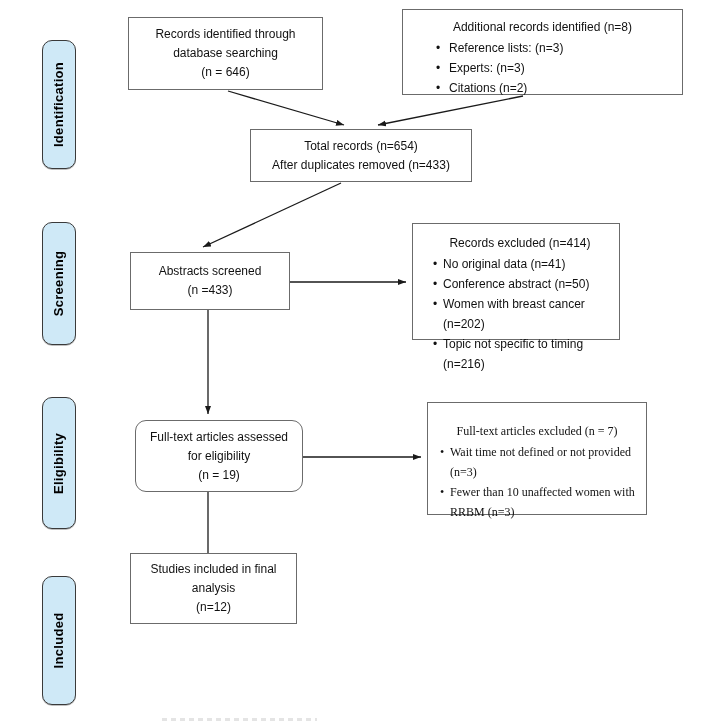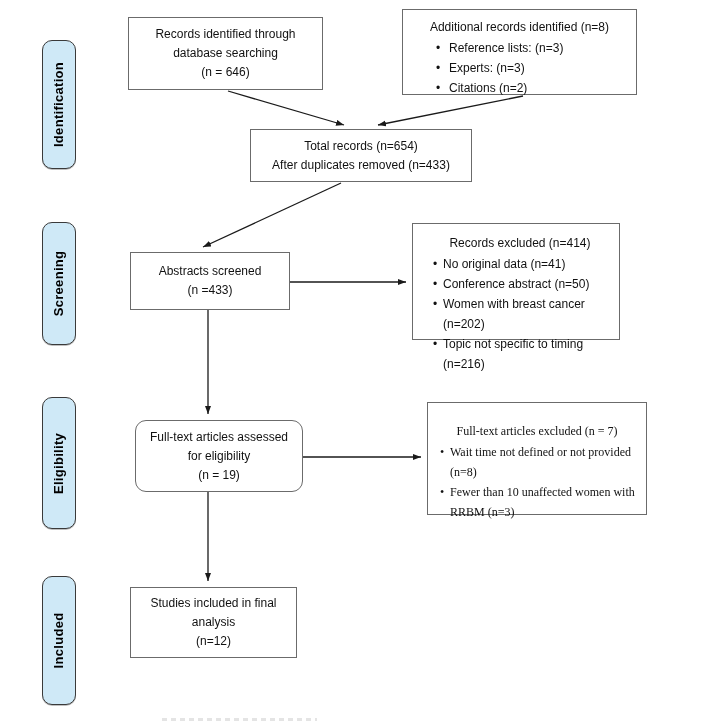--- a/index.html
+++ b/index.html
@@ -32,27 +32,27 @@
   .bullet{display:flex;align-items:flex-start;}
   .bullet .dot{flex:0 0 auto;text-align:center;}
   .bullet .btxt{flex:1 1 auto;}
   
   .indent-lg .bullet .dot{width:22px;margin-left:24px;}
   .indent-lg .bullet .btxt{padding-right:4px;}
   
   .indent-sm .bullet .dot{width:16px;margin-left:6px;}
   .indent-sm .bullet .btxt{padding-right:2px;}
   #box-records-identified{left:128px;top:17px;width:195px;height:73px;}
-  #box-additional-records{left:402px;top:9px;width:235px;height:86px;padding-top:7px;line-height:20px;}
+  #box-additional-records{left:402px;top:9px;width:281px;height:86px;padding-top:7px;line-height:20px;}
   #box-total-records{left:250px;top:129px;width:222px;height:53px;align-items:center;}
   #box-abstracts-screened{left:130px;top:252px;width:160px;height:58px;}
   #box-records-excluded{left:412px;top:223px;width:208px;height:117px;padding-top:9px;line-height:20px;padding-left:8px;}
   #box-fulltext-assessed{left:135px;top:420px;width:168px;height:72px;border-radius:11px;}
   #box-fulltext-excluded{left:427px;top:402px;width:220px;height:113px;padding-top:18px;line-height:20px;font-family:Liberation Serif, serif;}
-  #box-studies-included{left:130px;top:587px;width:167px;height:71px;}
+  #box-studies-included{left:130px;top:553px;width:167px;height:71px;}
   
   #arrows{position:absolute;left:0;top:0;pointer-events:none;}
   
   #caption-remnant{
     position:absolute;left:162px;top:718px;width:155px;height:3px;
     background:repeating-linear-gradient(90deg,#c9c9c9 0 5px,#ffffff 5px 9px);
     opacity:.5;
   }
 </style>
 </head>
@@ -143,21 +143,21 @@
   <div class="fbox center" id="box-fulltext-assessed">
     <div>Full-text articles assessed</div>
     <div>for eligibility</div>
     <div>(n = 19)</div>
   </div>
 
   <div class="fbox indent-sm" id="box-fulltext-excluded">
     <div class="title">Full-text articles excluded (n = 7)</div>
     <div class="bullet">
       <span class="dot">•</span>
-      <span class="btxt">Wait time not defined or not provided (n=8)</span>
+      <span class="btxt">Wait time not defined or not provided (n=3)</span>
     </div>
     <div class="bullet">
       <span class="dot">•</span>
       <span class="btxt">Fewer than 10 unaffected women with RRBM (n=3)</span>
     </div>
   </div>
 
   <div class="fbox center" id="box-studies-included">
     <div>Studies included in final</div>
     <div>analysis</div>

